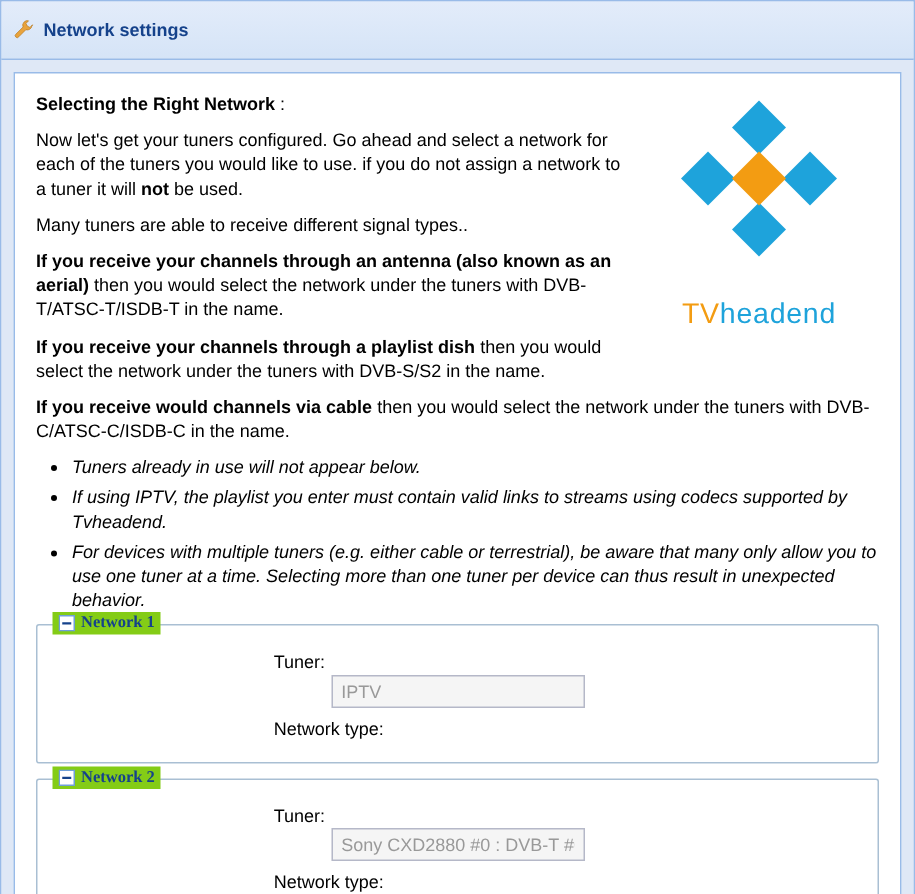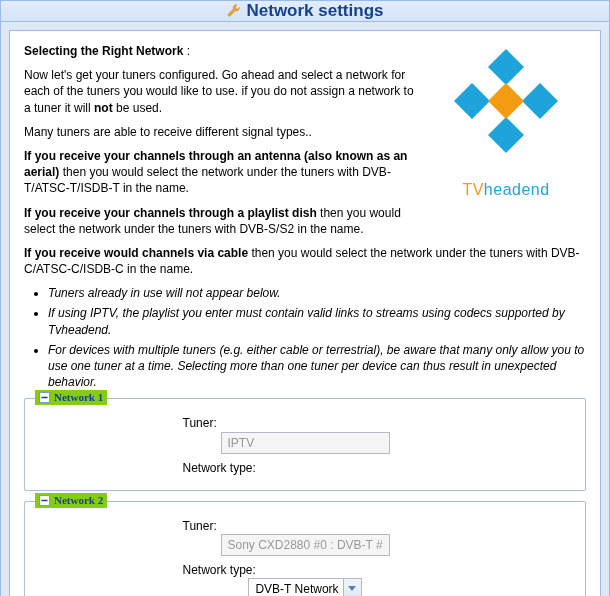--- a/index.html
+++ b/index.html
@@ -12,27 +12,26 @@
   }
   .window {
     width: 610px;
     border: 1px solid #99BBE8;
     background: #DFE8F6;
   }
   .title-bar {
     display: flex;
     align-items: center;
     gap: 6px;
-    padding: 0 8px;
+    padding: 12px 8px;
     background: linear-gradient(#E3ECFA, #D5E4F7);
     color: #15428B;
     font-weight: bold;
-    font-size: 17px;
+    font-size: 12px;
     border-bottom: 1px solid #99BBE8;
-    justify-content: center;
   }
   .title-bar svg { flex: 0 0 auto; }
   .content {
     padding: 8px;
     background: #DFE8F6;
   }
   .inner {
     background: #fff;
     border: 1px solid #99BBE8;
     padding: 12px 14px 10px 14px;
@@ -46,21 +45,21 @@
   .logo {
     position: absolute;
     right: 0;
     top: 0;
     width: 160px;
     text-align: center;
     user-select: none;
   }
   .logo-text {
     font-family: Arial, sans-serif;
-    font-size: 16px;
+    font-size: 19px;
     color: #1EA3DB;
     margin-top: 2px;
     letter-spacing: 0.5px;
     text-align: center;
   }
   .logo-text .hl { color: #F39C12; }
   .intro-text { margin-right: 170px; }
   p { margin: 0 0 8px 0; }
   ul { margin: 4px 0 0 0; padding-left: 24px; font-style: italic; }
   li { margin-bottom: 4px; }

